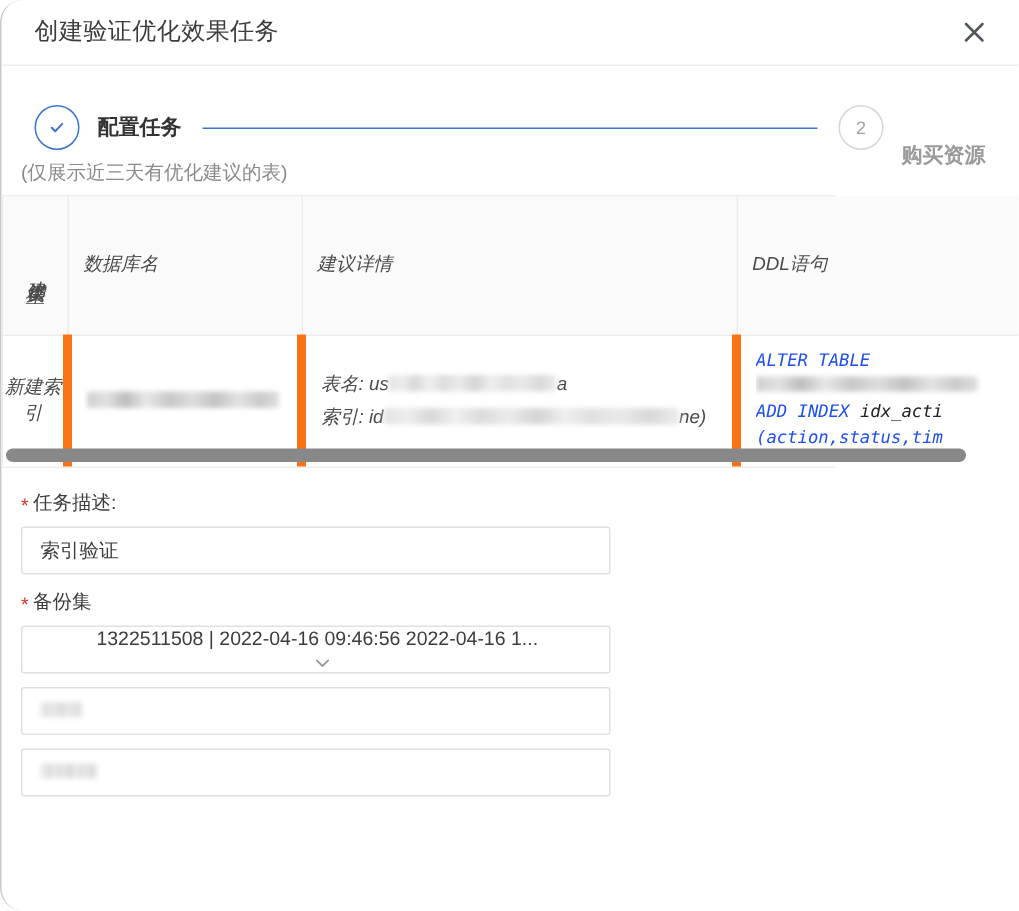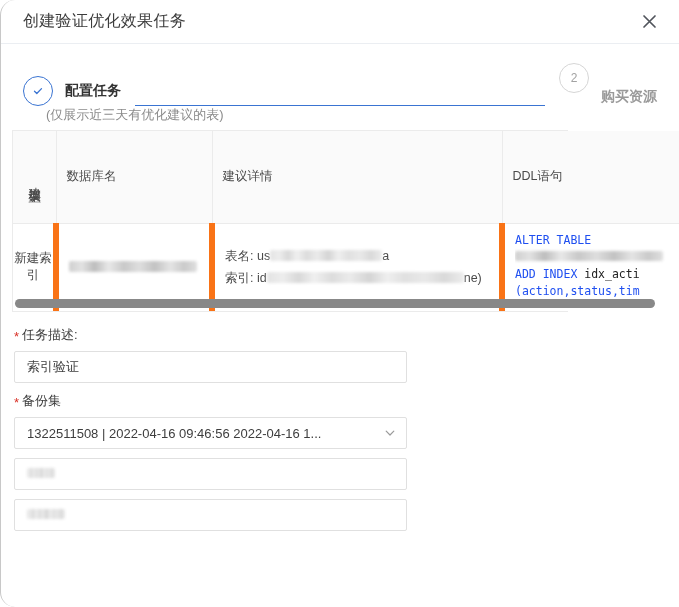--- a/index.html
+++ b/index.html
@@ -45,21 +45,21 @@
     width: 24px; height: 24px;
     display: flex; align-items: center; justify-content: center;
     cursor: pointer;
     color: #51555c;
   }
   .close-btn svg { display: block; }
 
   
   .steps {
     display: flex;
-    align-items: flex-end;
+    align-items: center;
     padding: 20px 22px 0 22px;
     height: 62px;
   }
   .step { display: flex; align-items: center; flex: none; }
   .step-circle {
     width: 30px; height: 30px;
     border-radius: 50%;
     display: flex; align-items: center; justify-content: center;
     font-size: 12px;
     flex: none;
@@ -85,31 +85,31 @@
     background: #3a74d2;
     margin: 0 14px;
     min-width: 20px;
   }
 
   
   .table-note {
     font-size: 13px;
     color: #8b8b8b;
     padding: 0 22px 6px 13px;
-    margin-left: 32px;
   }
 
   
   .table-wrap {
-    margin: 0 0 0 11px;
+    margin: 0 0 0 0;
     border: 1px solid #ebebeb;
     border-right: none;
     width: 556px;
     position: relative;
     background: #fff;
+    font-style: italic;
   }
   table.sug {
     border-collapse: collapse;
     width: 820px;
     table-layout: fixed;
   }
   table.sug th {
     background: #fafafa;
     font-weight: 400;
     font-size: 12.5px;
@@ -218,21 +218,21 @@
     border: 1px solid #e0e0e0;
     border-radius: 2px;
     background: #fff;
     display: flex;
     align-items: center;
     padding: 0 10px 0 12px;
     font-size: 13px;
     color: #3d3d3d;
   }
   .ipt .val { white-space: nowrap; overflow: hidden; }
-  .select { justify-content: space-between; }
+  .select { justify-content: space-between; flex-direction: column; }
   .chev { color: #9a9a9a; flex: none; margin-left: 6px; }
   .chev svg { display: block; }
 </style>
 </head>
 <body>
 
 <div class="dialog">
 
   <div class="titlebar">
     <div class="dialog-title">创建验证优化效果任务</div>

